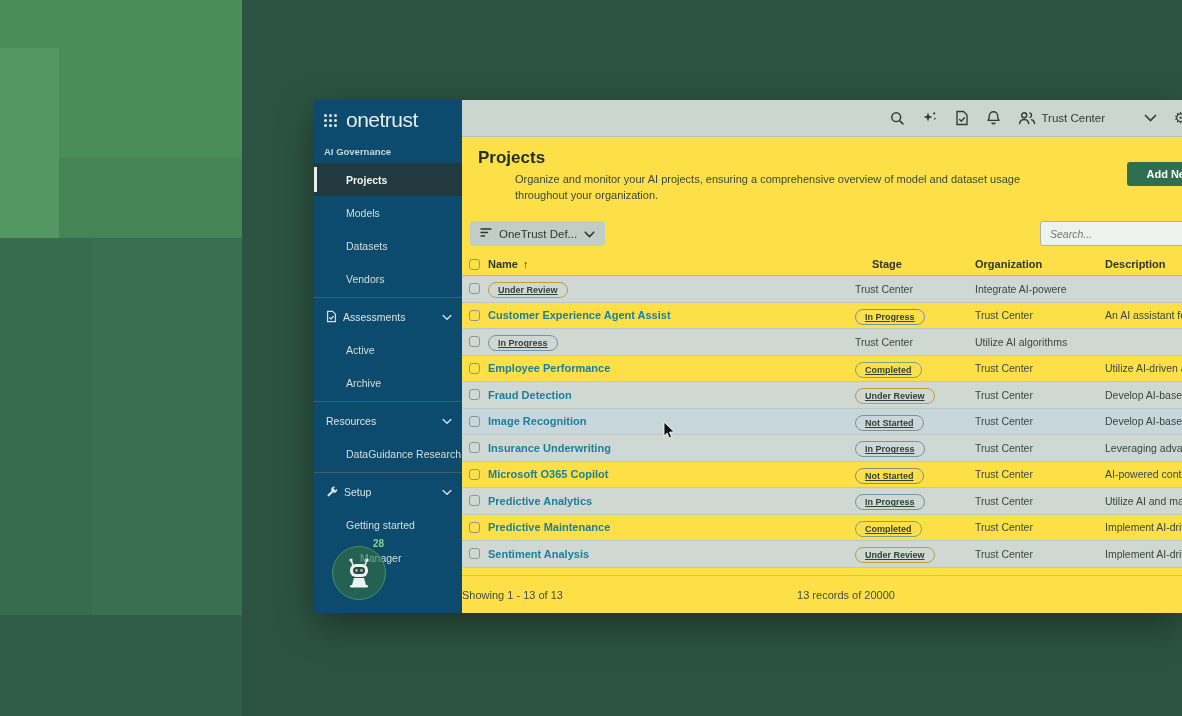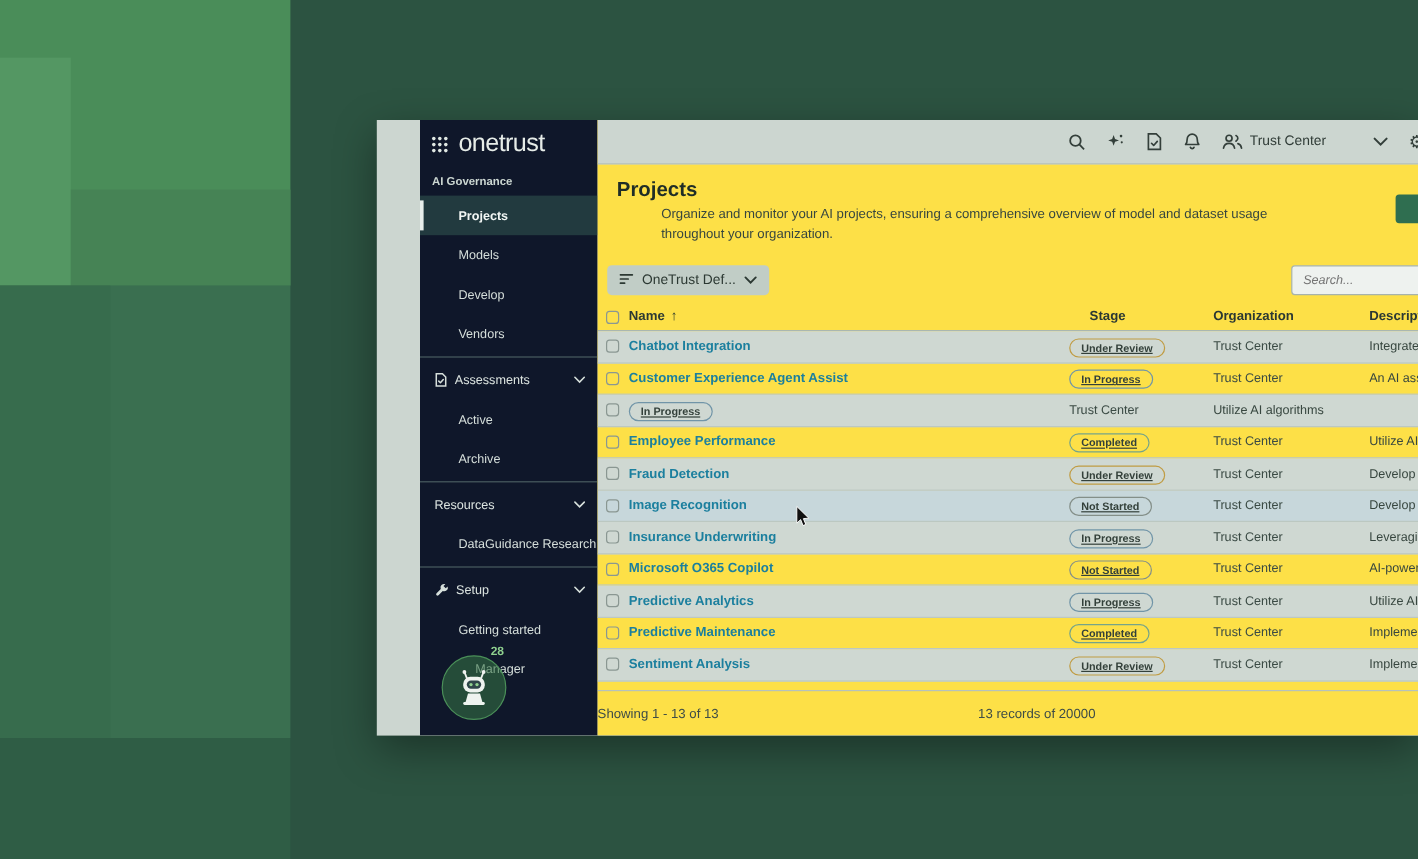--- a/index.html
+++ b/index.html
@@ -10,21 +10,21 @@
   .bg-rect { position:absolute; }
 
   
   .window {
     position:absolute; left:314px; top:100px; width:868px; height:513px;
     display:flex; overflow:hidden; box-shadow:0 12px 34px rgba(0,0,0,.38);
     background:#ccd6d0;
   }
 
   
-  .sidebar { width:148px; min-width:148px; background:#0f172a; color:#dbe4e0; position:relative; overflow:hidden;margin-left:36px; }
+  .sidebar { width:148px; min-width:148px; background:#0c4a6e; color:#dbe4e0; position:relative; overflow:hidden; }
   .logo-row { display:flex; align-items:center; gap:8px; padding:8px 10px 6px 9px; }
   .grid-icon svg { display:block; }
   .logo-text { font-size:21px; letter-spacing:-0.5px; color:#e6ece8; font-weight:400; }
   .side-label { font-size:9.5px; font-weight:700; color:#ccd7d2; padding:8px 10px 6px 10px; }
   .nav-item { position:relative; display:flex; align-items:center; height:33px; font-size:10.5px; color:#d6dfdb; cursor:pointer; }
   .nav-item.indent { padding-left:32px; }
   .nav-item.group { padding-left:12px; font-size:10.5px; color:#dce4e0; }
   .nav-item.group .gicon { margin-right:6px; display:inline-flex; }
   .nav-item.active { background:#223a3f; color:#f2f6f4; font-weight:700; }
   .nav-item.active::before { content:""; position:absolute; left:0; top:4px; bottom:4px; width:3px; background:#e8eeeb; }
@@ -120,21 +120,21 @@
     <span class="nav-label">Projects</span>
 
   </div>
         <div class="nav-item indent">
 
     <span class="nav-label">Models</span>
 
   </div>
         <div class="nav-item indent">
 
-    <span class="nav-label">Develop</span>
+    <span class="nav-label">Datasets</span>
 
   </div>
         <div class="nav-item indent">
 
     <span class="nav-label">Vendors</span>
 
   </div>
         <div class="side-divider"></div>
         <div class="nav-item group">
     <span class="gicon">
@@ -294,21 +294,20 @@
           <span>Name</span>
           <span class="sort-arrow">↑</span>
         </span>
         <span class="col-stage">Stage</span>
         <span class="col-org" style="font-weight:700;color:#2b3833;font-size:11px;">Organization</span>
         <span class="col-desc" style="font-weight:700;color:#2b3833;font-size:11px;">Description</span>
       </div>
       <div id="table-body">
           <div class="trow">
     <span class="cb"></span>
-    <span class="col-name">Chatbot Integration</span>
     <span class="col-stage"><span class="badge" style="border-color: rgb(192, 156, 67);">Under Review</span></span>
     <span class="col-org">Trust Center</span>
     <span class="col-desc">Integrate AI-powere</span>
   </div>
           <div class="trow">
     <span class="cb"></span>
     <span class="col-name">Customer Experience Agent Assist</span>
     <span class="col-stage"><span class="badge" style="border-color: rgb(113, 149, 168);">In Progress</span></span>
     <span class="col-org">Trust Center</span>
     <span class="col-desc">An AI assistant for c</span>

